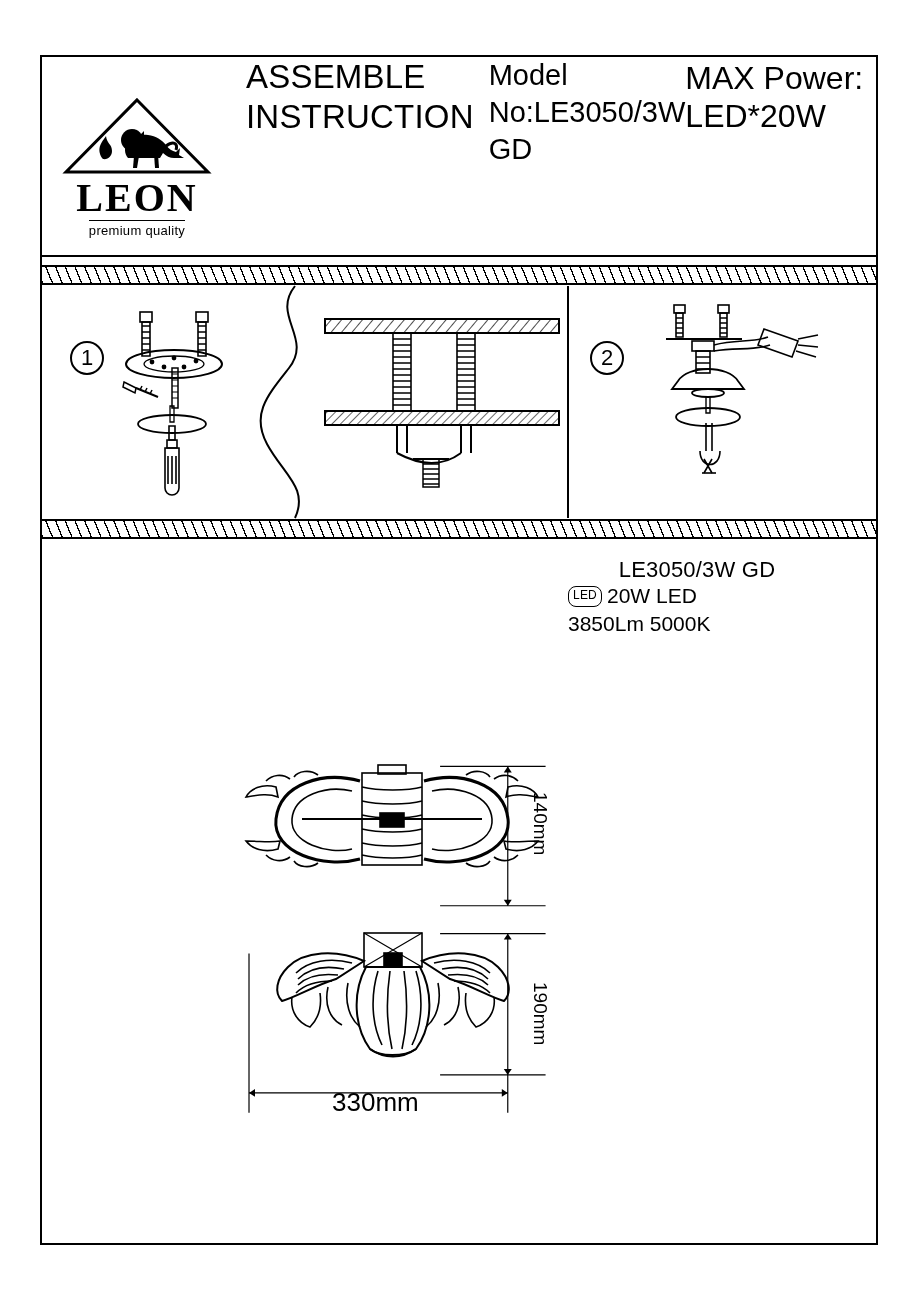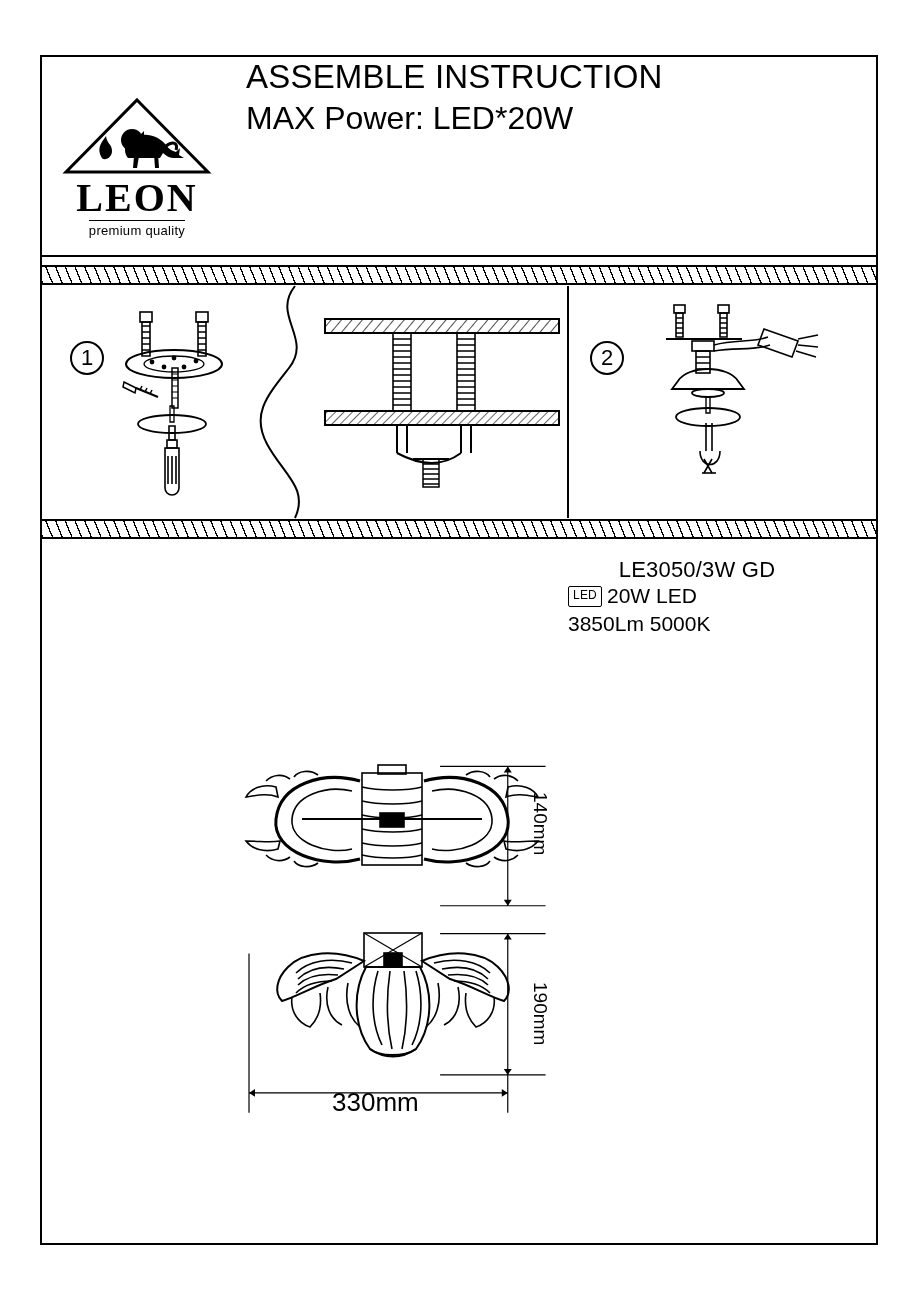--- a/index.html
+++ b/index.html
@@ -63,21 +63,21 @@
     font-size: 13px;
     font-family: "Liberation Sans", sans-serif;
     border-top: 1.5px solid #000;
     padding-top: 2px;
     margin-top: 2px;
     letter-spacing: 0.3px;
   }
   .header-text {
     flex: 1;
     display: flex;
-    flex-direction: column;
+    flex-direction: row;
     padding-left: 14px;
     padding-bottom: 4px;
   }
   .h-title {
     font-size: 33px;
     letter-spacing: 0.2px;
     line-height: 1.22;
   }
   .h-model {
     font-size: 29px;
@@ -181,21 +181,21 @@
     align-items: center;
     gap: 5px;
   }
   .led-badge {
     display: inline-flex;
     align-items: center;
     justify-content: center;
     width: 34px;
     height: 21px;
     border: 1.6px solid #000;
-    border-radius: 2px;
+    border-radius: 8px;
     font-size: 12px;
     letter-spacing: 0.2px;
     box-sizing: border-box;
   }
   .spec-lumen { margin-left: 36px; }
   .spec-cri {
     margin-left: 36px;
     font-family: "Liberation Mono", monospace;
     font-size: 20px;
   }
@@ -266,20 +266,21 @@
 
           <path d="M104,50 C112,44 116,48 114,54" fill="none" stroke="#000" stroke-width="3"></path>
         </svg>
       </div>
       <div class="logo-word">LEON</div>
       <div class="logo-sub">premium quality</div>
     </div>
 
     <div class="header-text">
       <div class="h-title">ASSEMBLE INSTRUCTION</div>
+      <div class="h-model">Model No:LE3050/3W GD</div>
       <div class="h-power">MAX Power: LED*20W</div>
     </div>
   </div>
 
   <div class="hatch-bar" id="hatch-top"></div>
   <div class="hatch-bar" id="hatch-bottom"></div>
 
   <div class="steps">
 
     <div class="step-divider" id="divider-right"></div>

